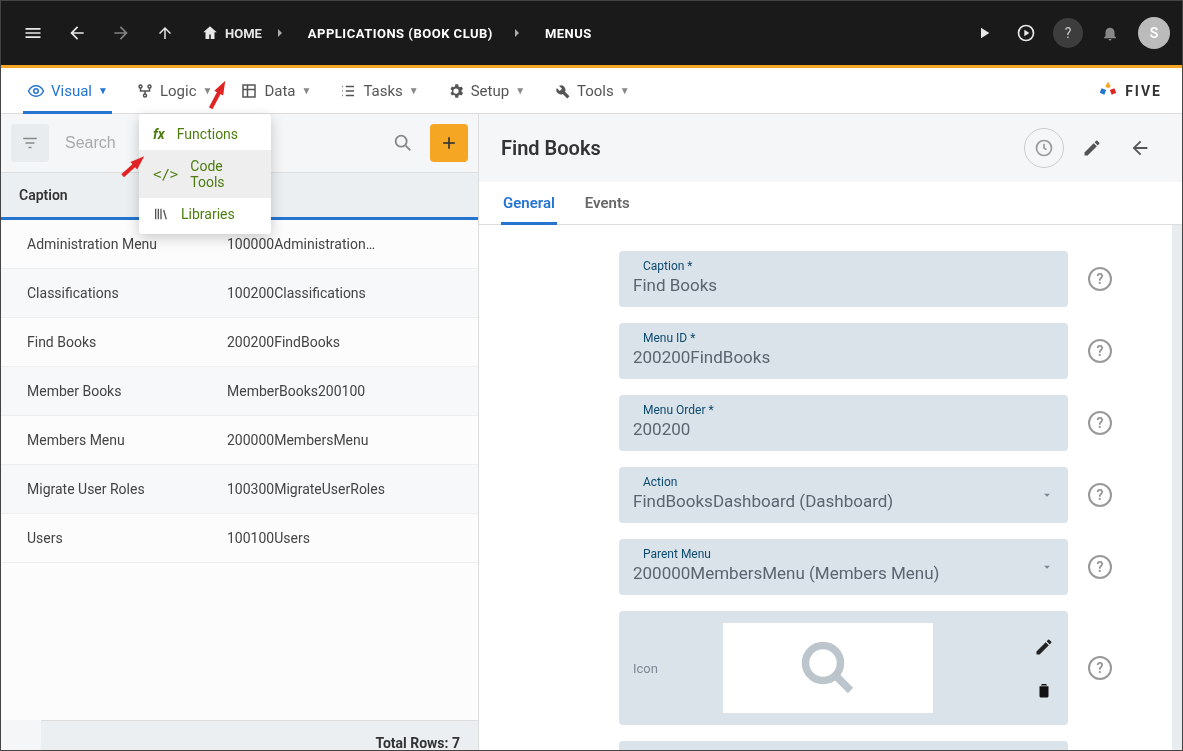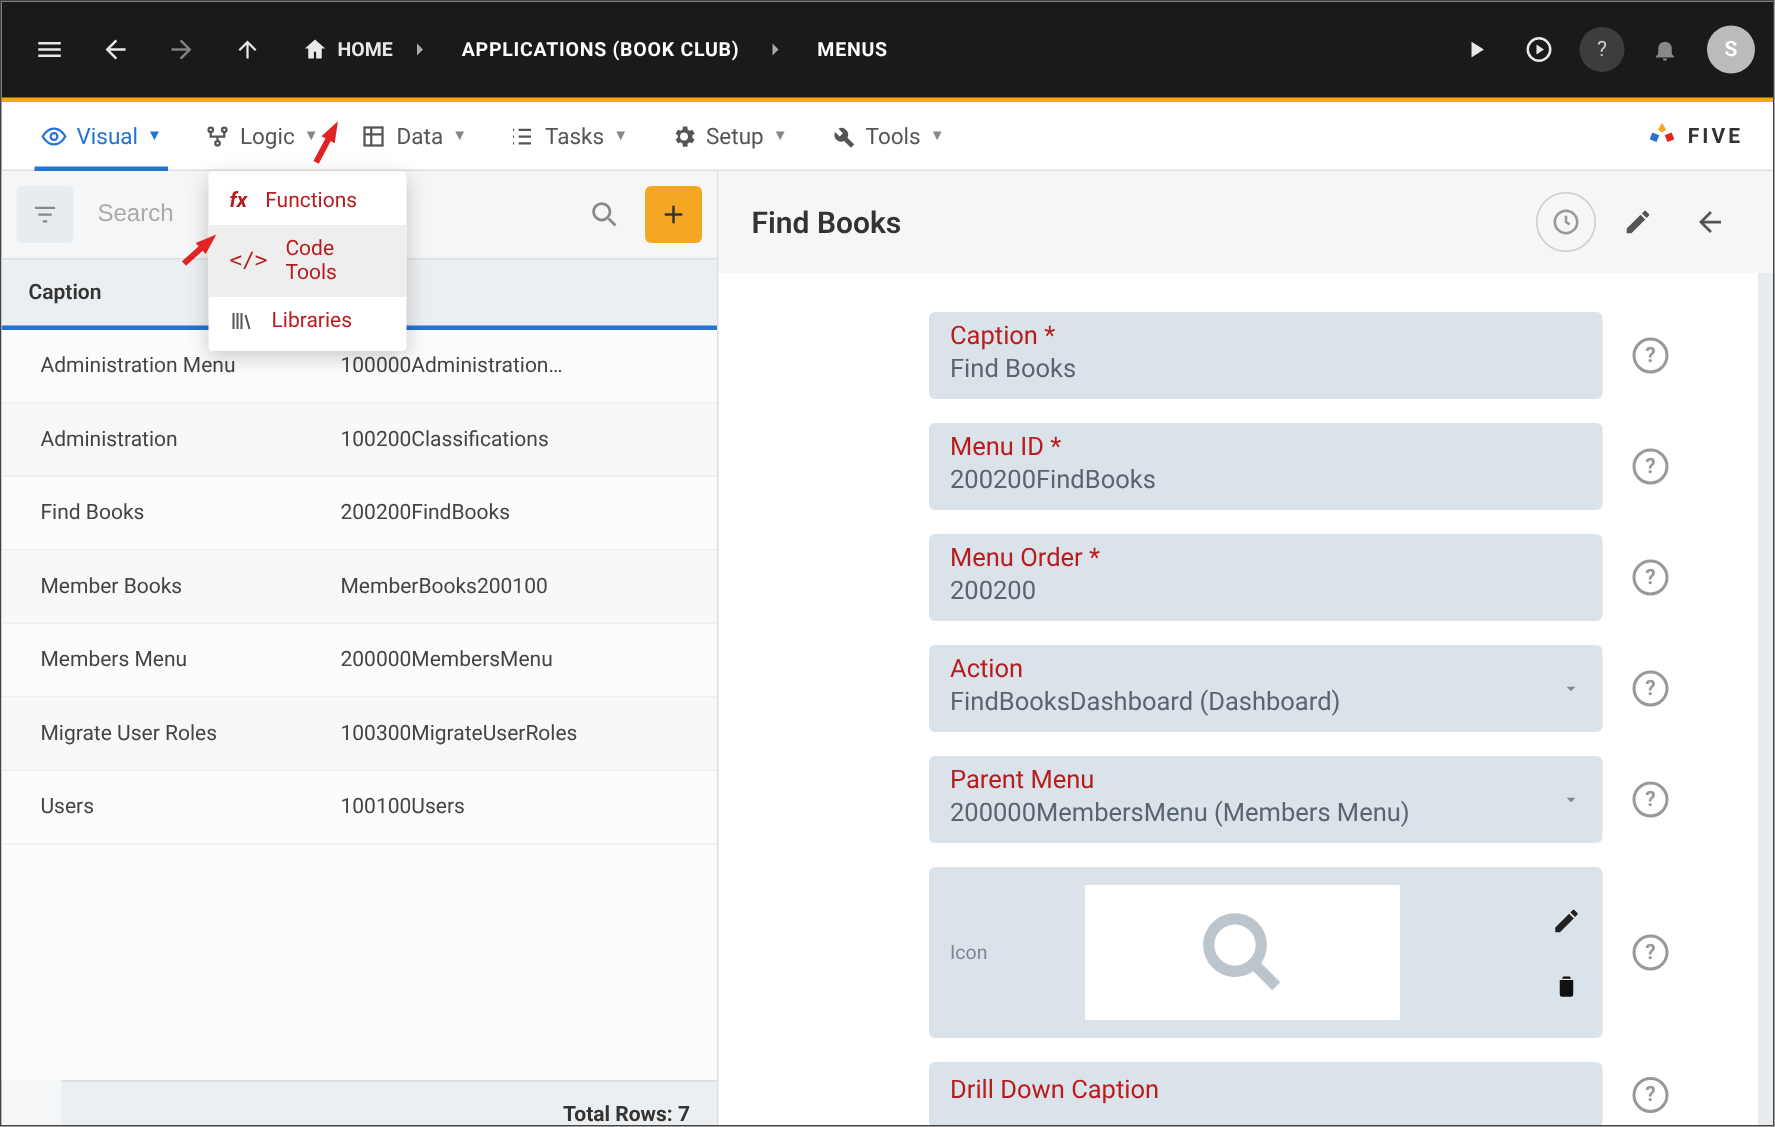--- a/index.html
+++ b/index.html
@@ -21,21 +21,21 @@
 .subitem { display: flex; align-items: center; gap: 6px; padding: 0 14px; height: 100%; color: #555; font-size: 15px; cursor: pointer; position: relative; }
 .subitem.active { color: #2474d0; }
 .subitem.active::after { content:""; position:absolute; left:10px; right:10px; bottom:-1px; height:3px; background:#2474d0; }
 .subitem .tri { font-size: 10px; color: #888; }
 .subitem.active .tri { color:#2474d0; }
 .brand { margin-left:auto; display:flex; align-items:center; gap:6px; font-weight:700; letter-spacing:2px; color:#333; padding-right:8px;}
 .brand-icon { width:22px;height:22px; }
 
 
 .dropdown { position:absolute; top:46px; left:138px; background:#fff; box-shadow:0 4px 14px rgba(0,0,0,0.2); border-radius:3px; width:132px; padding:4px 0; z-index:100;}
-.dropdown-item { display:flex; align-items:center; gap:12px; padding:8px 14px; color:#b91c1c; font-size:14px; cursor:pointer;}
+.dropdown-item { display:flex; align-items:center; gap:12px; padding:8px 14px; color:#4d7c0f; font-size:14px; cursor:pointer;}
 .dropdown-item.highlight { background:#eee; }
 
 
 .main { display:flex; height: calc(751px - 52px - 48px); }
 .leftpane { width: 478px; border-right: 1px solid #ddd; background:#f4f6f8; display:flex; flex-direction:column; }
 .rightpane { flex:1; display:flex; flex-direction:column; background:#f4f6f8; }
 
 
 .searchrow { display:flex; align-items:center; padding:10px 10px; gap:8px; }
 .filter-btn { width:38px;height:38px; background:#e9ecef; border-radius:4px; display:flex;align-items:center;justify-content:center;color:#888;}
@@ -65,21 +65,21 @@
 
 .tabs { display:flex; gap:26px; padding:0 22px; border-bottom:1px solid #ddd; background:#fff; }
 .tab { padding:12px 2px; font-size:15px; font-weight:600; color:#666; cursor:pointer; position:relative; }
 .tab.active { color:#2474d0; }
 .tab.active::after { content:""; position:absolute; left:0;right:0;bottom:-1px;height:3px;background:#2474d0;}
 
 
 .formwrap { flex:1; overflow-y:auto; padding:26px 60px 26px 140px; background:#fff; border-right:10px solid #e9ecef;}
 .formrow { display:flex; align-items:center; gap:20px; margin-bottom:16px; }
 .field { flex:1; background:#dbe3ea; border-radius:4px; padding:6px 14px 10px; min-height:56px; display:flex; flex-direction:column; justify-content:center; position:relative;}
-.field-label { font-size:17px; color:#b91c1c; margin-bottom:2px;}
+.field-label { font-size:12px; color:#0c4a6e; margin-bottom:2px;margin-left:10px;}
 .field-value { font-size:17px; color:#5a6570; }
 .field-value.right { text-align:left; }
 .field .chev { position:absolute; right:14px; top:50%; transform:translateY(-50%); color:#7b8794;}
 .help-icon { width:24px;height:24px;border:2px solid #999;border-radius:50%;display:flex;align-items:center;justify-content:center;color:#999;font-weight:700;font-size:14px;cursor:pointer;flex-shrink:0;}
 .iconfield { flex:1; background:#dbe3ea; border-radius:4px; padding:12px 14px; display:flex; align-items:center; gap:5px;}
 .iconfield .lbl { font-size:13px; color:#7b8794; }
 .iconpreview { background:#fff; width:210px; height:90px; display:flex;align-items:center;justify-content:center; margin-left:60px;}
 .iconfield-actions { margin-left:auto; display:flex; flex-direction:column; gap:24px; align-items:center; color:#222;}
 .pencil,.trash { cursor:pointer; }
 
@@ -273,21 +273,21 @@
     <div class="theadrow">
       <div class="col-cap">Caption</div>
       <div class="col-id" style="opacity:0">Menu ID</div>
     </div>
     <div class="tbody" id="tbody">
         <div class="trow">
           <div class="col-cap">Administration Menu</div>
           <div class="col-id">100000Administration…</div>
         </div>
         <div class="trow">
-          <div class="col-cap">Administration</div>
+          <div class="col-cap">Classifications</div>
           <div class="col-id">100200Classifications</div>
         </div>
         <div class="trow">
           <div class="col-cap">Find Books</div>
           <div class="col-id">200200FindBooks</div>
         </div>
         <div class="trow">
           <div class="col-cap">Member Books</div>
           <div class="col-id">MemberBooks200100</div>
         </div>
@@ -321,20 +321,24 @@
           <svg width="20" height="20" viewBox="0 0 24 24" fill="#555">
               <path d="M3 17.25V21h3.75L17.81 9.94l-3.75-3.75zM20.71 7.04a1 1 0 000-1.41l-2.34-2.34a1 1 0 00-1.41 0L15.13 5.12l3.75 3.75z"></path>
             </svg>
         </div>
         <div class="ricon">
           <svg width="22" height="22" viewBox="0 0 24 24" fill="#555">
               <path d="M20 11H7.8l5.6-5.6L12 4l-8 8 8 8 1.4-1.4L7.8 13H20z"></path>
             </svg>
         </div>
       </div>
+    </div>
+    <div class="tabs">
+      <div class="tab active">General</div>
+      <div class="tab">Events</div>
     </div>
     <div class="formwrap">
       <div class="formrow">
         <div class="field">
           <div class="field-label">Caption *</div>
           <div class="field-value">Find Books</div>
         </div>
         <div class="help-icon">?</div>
       </div>
       <div class="formrow">

